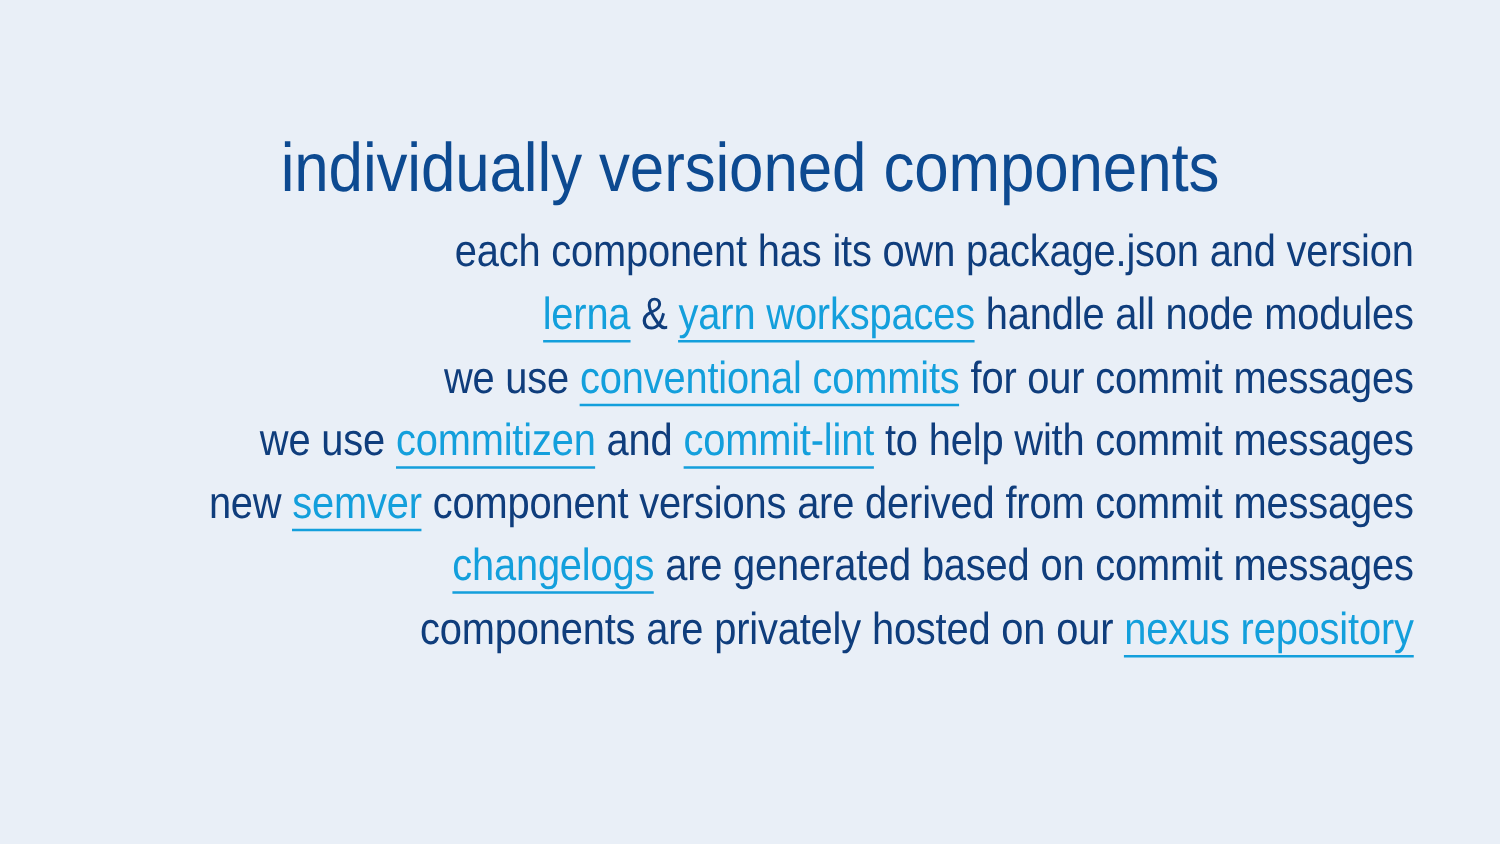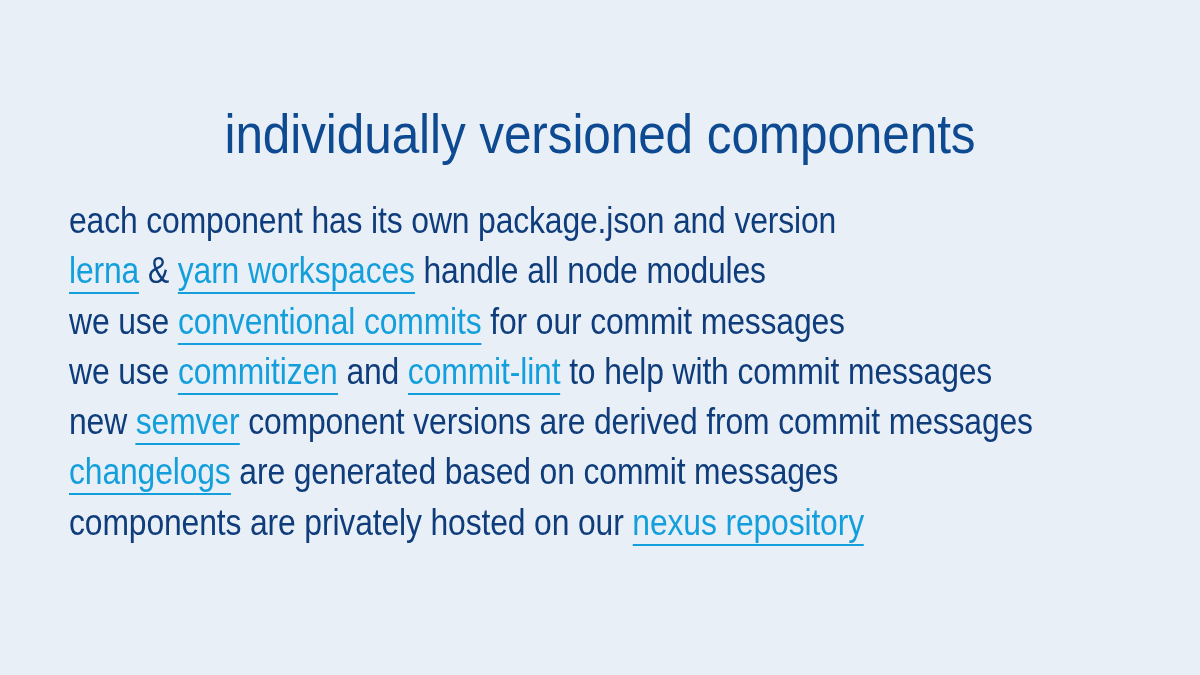--- a/index.html
+++ b/index.html
@@ -40,22 +40,22 @@
     white-space: nowrap;
     transform: scaleX(0.90);
     transform-origin: 50% 50%;
   }
 
   
   #body-block {
     position: absolute;
     left: 0;
     right: 0;
-    top: 196px;
-    text-align: left;
+    top: 176px;
+    text-align: right;
   }
 
   .body-line {
     font-size: 36px;
     line-height: 50.3px;
     font-weight: 400;
     white-space: nowrap;
     letter-spacing: -0.15px;
     transform: scaleX(0.885);
     transform-origin: 50% 50%;

